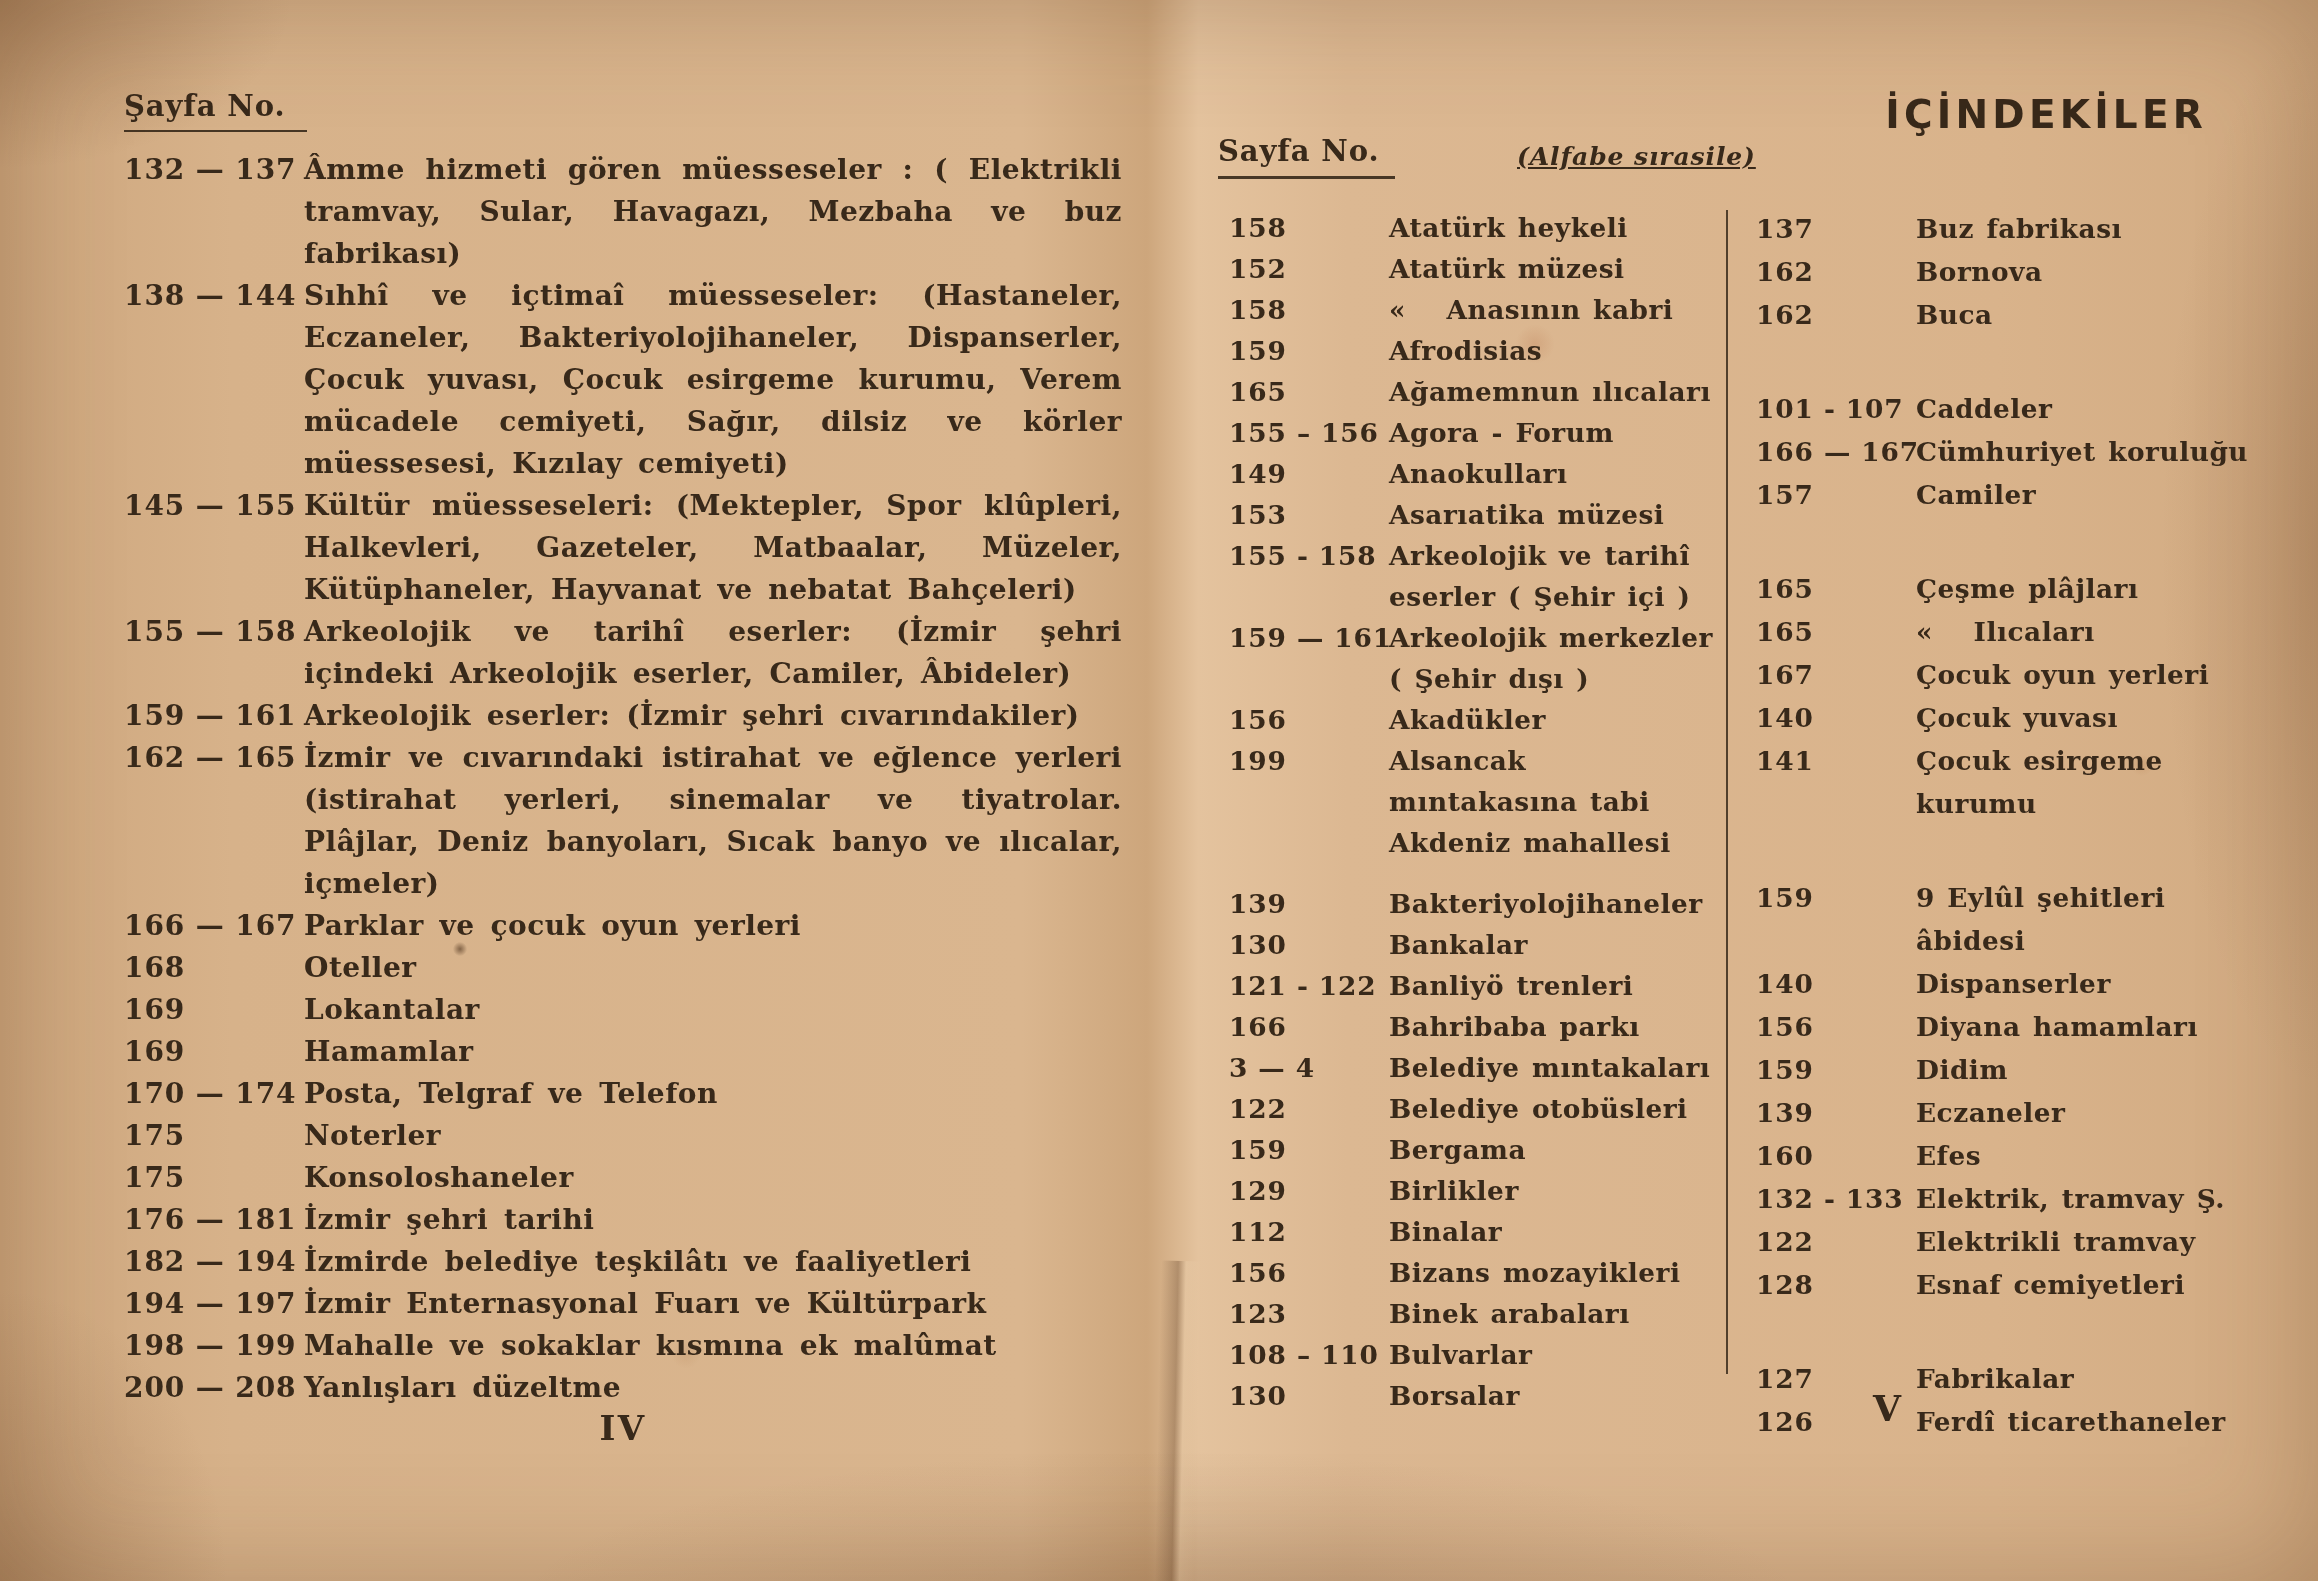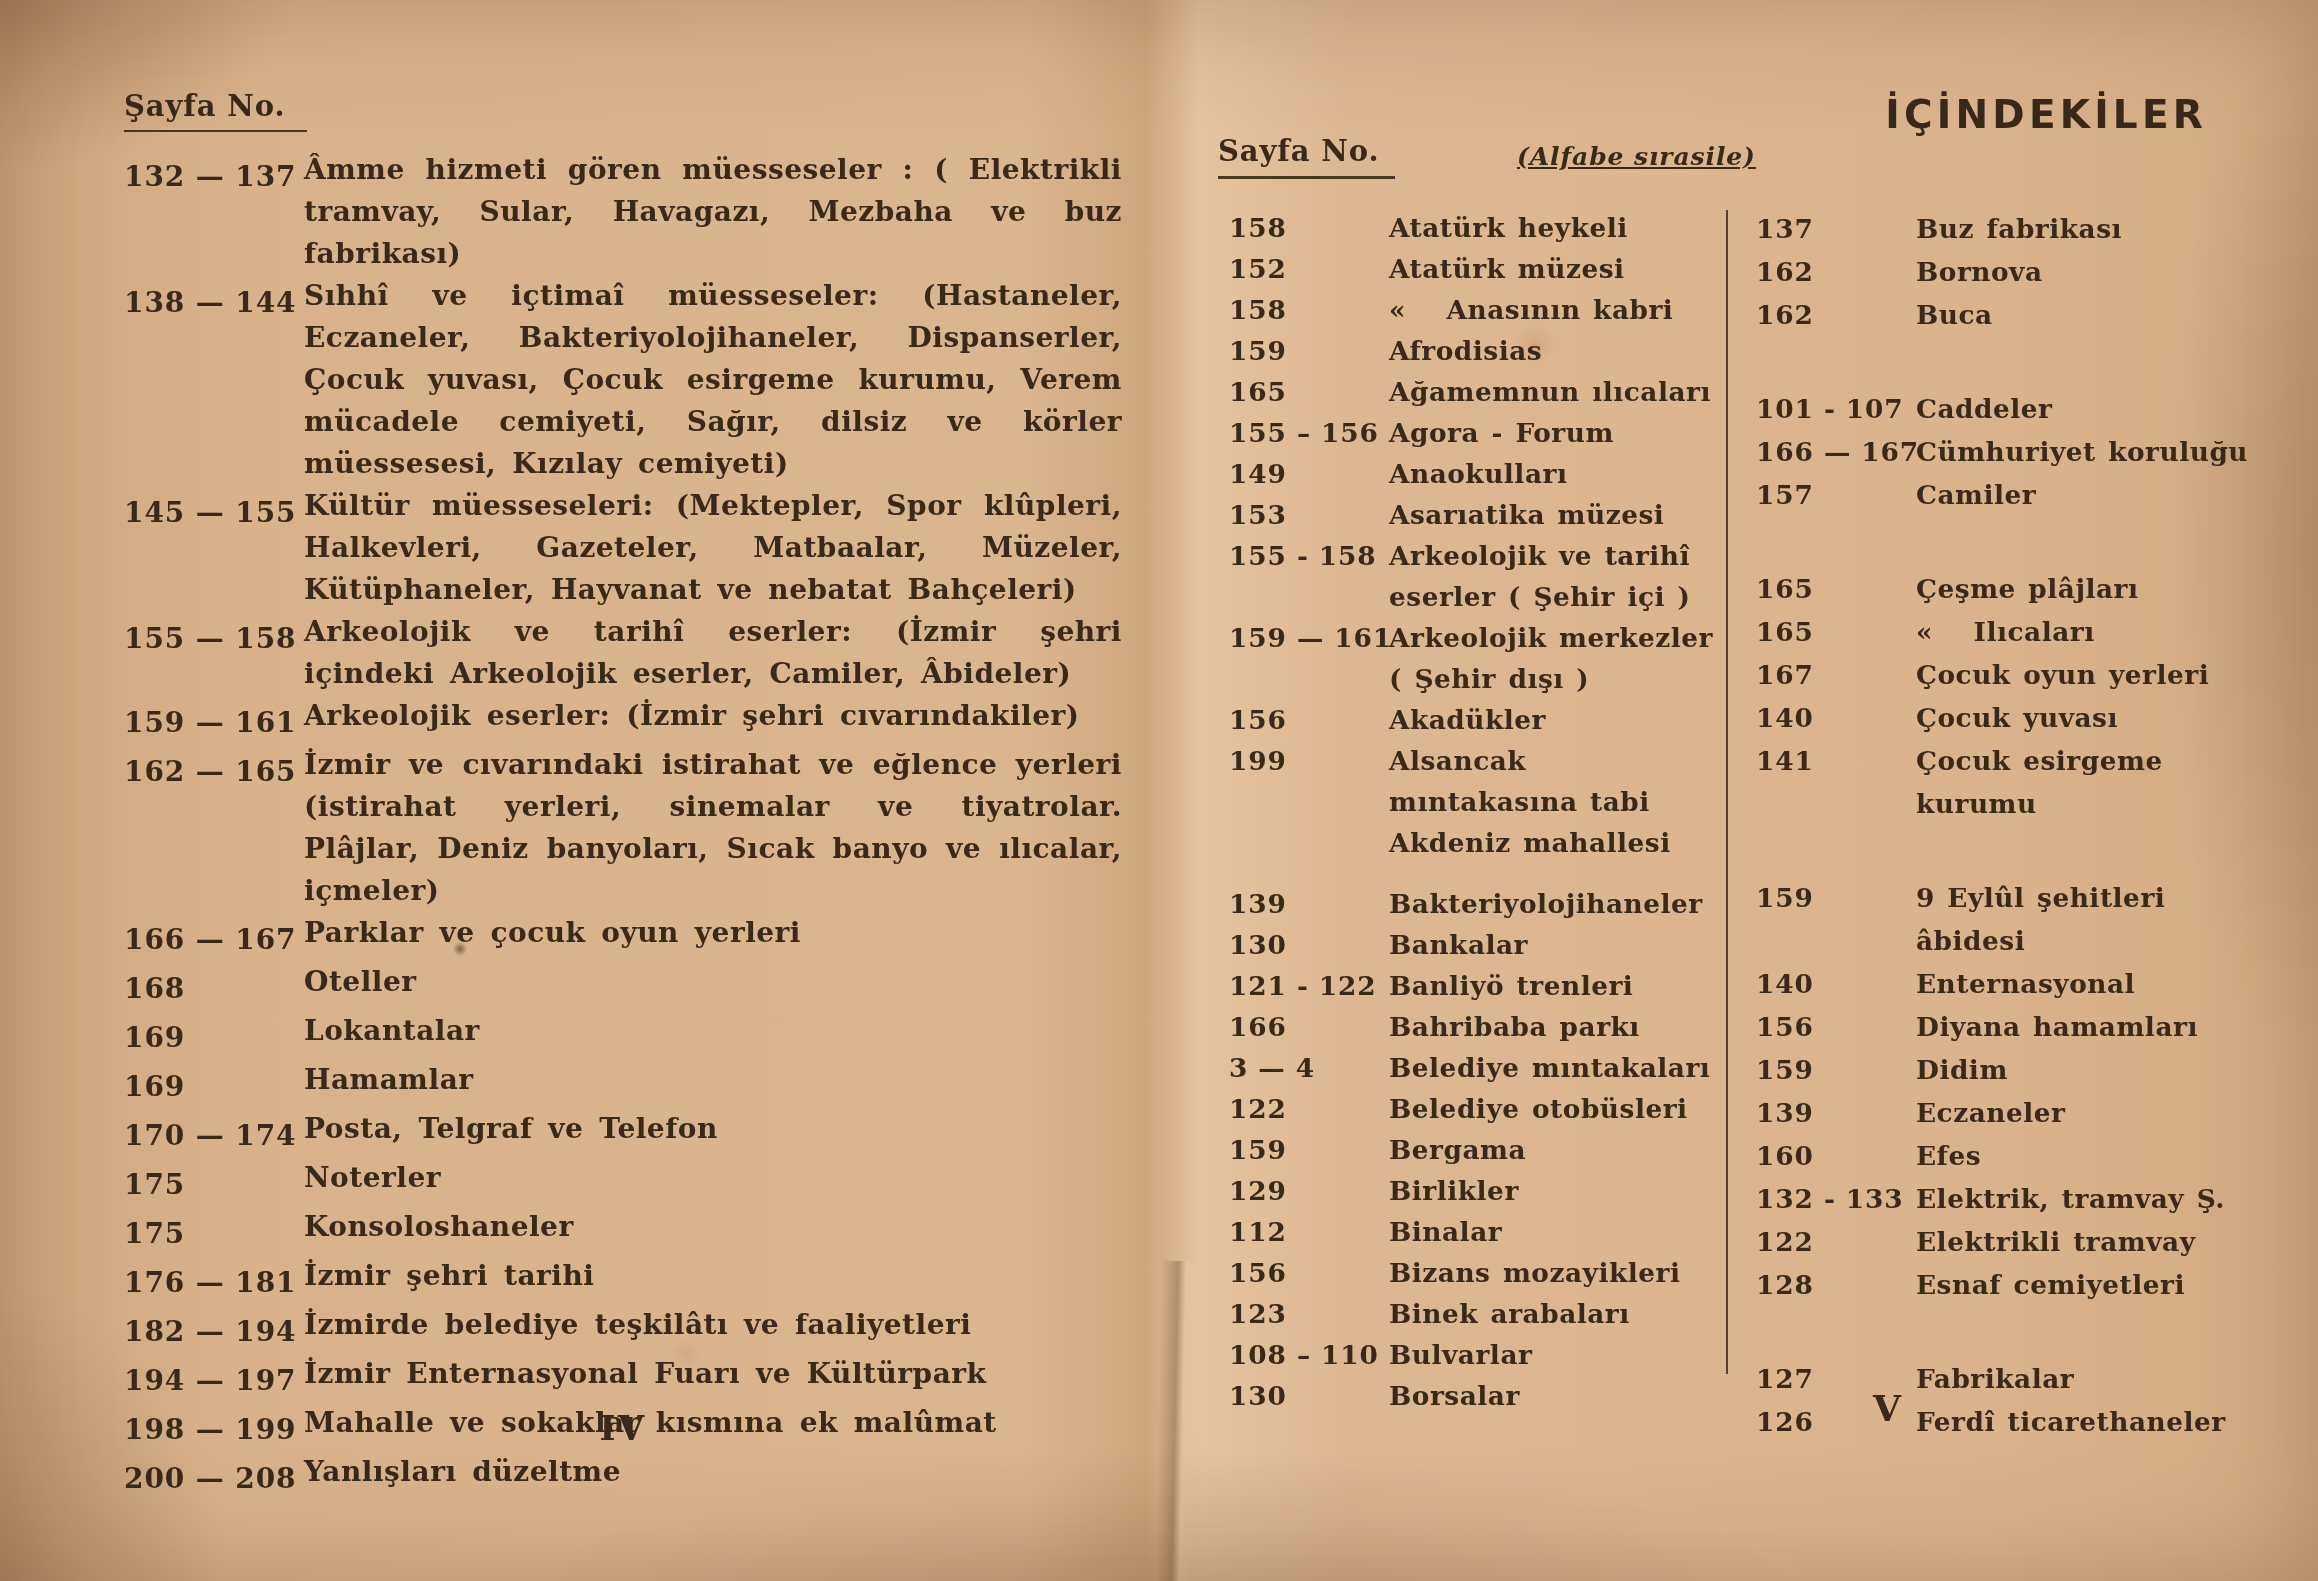--- a/index.html
+++ b/index.html
@@ -35,21 +35,21 @@
     position:absolute;left:124px;top:89px;
     font-size:29px;font-weight:bold;letter-spacing:0.9px;
     padding:0 21.3px 7.4px 0;
     border-bottom:2.8px solid rgba(50,36,22,0.88);
   }
   .left-toc{
     position:absolute;left:124px;top:149px;width:998px;
     font-size:28px;font-weight:bold;line-height:42px;
   }
   .lrow{display:flex;}
-  .lrow .no{flex:none;width:180px;letter-spacing:0.9px;white-space:nowrap;margin-top:7px;}
+  .lrow .no{flex:none;width:180px;letter-spacing:0.9px;white-space:nowrap;}
   .lrow .tt{flex:1;text-align:justify;letter-spacing:0.5px;word-spacing:5.6px;}
   .pn-left{
     position:absolute;left:124px;top:1408px;width:998px;text-align:center;
     font-size:34px;font-weight:bold;letter-spacing:2.3px;
   }
 
   
   .r-title{
     position:absolute;left:1215px;top:66px;width:992px;text-align:right;
     font-family:"DejaVu Sans",sans-serif;
@@ -370,21 +370,21 @@
     <span class="tt">Çocuk esirgeme kurumu</span>
   </div>
 
   <div class="crow gap-md">
     <span class="no">159</span>
     <span class="tt">9 Eylûl şehitleri âbidesi</span>
   </div>
 
   <div class="crow">
     <span class="no">140</span>
-    <span class="tt">Enternasyonal</span>
+    <span class="tt">Dispanserler</span>
   </div>
 
   <div class="crow">
     <span class="no">156</span>
     <span class="tt">Diyana hamamları</span>
   </div>
 
   <div class="crow">
     <span class="no">159</span>
     <span class="tt">Didim</span>

